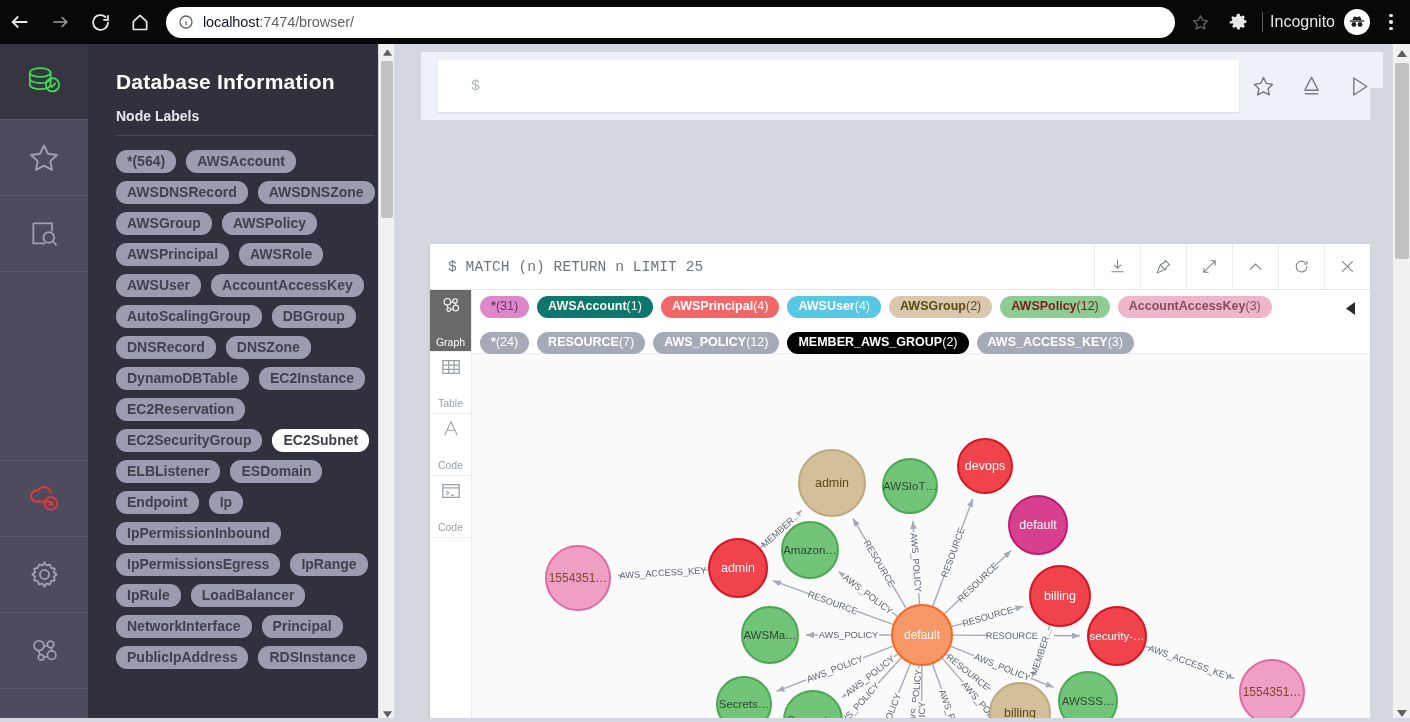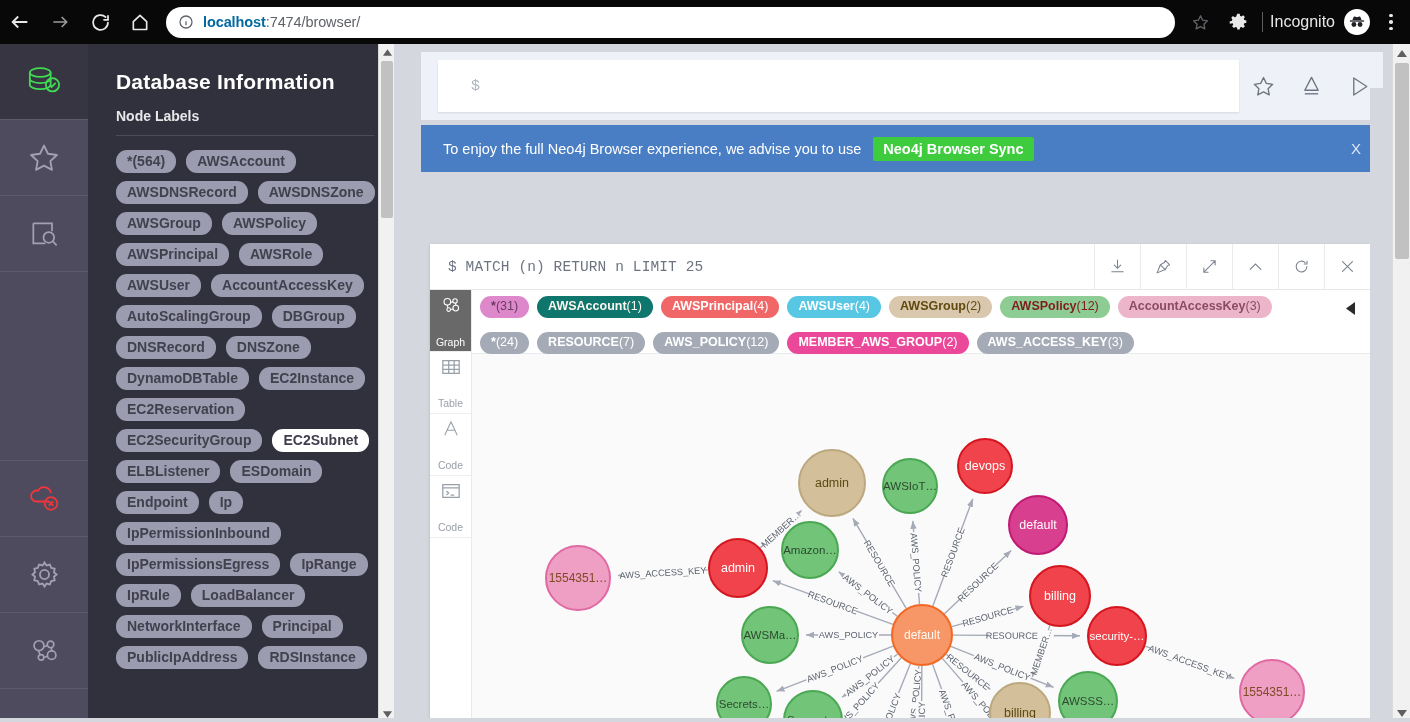--- a/index.html
+++ b/index.html
@@ -10,21 +10,21 @@
   #browser-bar { position:absolute; left:0; top:0; width:1410px; height:44px;
     background:#080808; display:flex; align-items:center; }
   .nav-btn { width:40px; height:44px; display:flex; align-items:center;
     justify-content:center; color:#e8e8e8; }
   .nav-btn svg { display:block; }
   #url-bar { flex:1; height:31px; background:#fff; border-radius:16px;
     margin:0 8px 0 6px; display:flex; align-items:center; padding:0 12px;
     font-size:14.5px; color:#202124; }
   #info-icon { margin-right:9px; display:flex; align-items:center; }
   #url-text { letter-spacing:-0.1px; }
-  #url-text .host { color:#0369a1;font-weight:bold; }
+  #url-text .host { color:#0f172a; }
   #url-text .path { color:#5f6368; }
   #star-btn { width:34px; height:34px; display:flex; align-items:center;
     justify-content:center; margin-right:4px; }
   .bar-icon { width:34px; height:44px; display:flex; align-items:center;
     justify-content:center; color:#e8e8e8; }
   #bar-divider { width:1px; height:20px; background:#5f5f5f; margin:0 7px; }
   #incognito-label { color:#e8e8e8; font-size:16px; margin-right:9px; }
   #incognito-icon { width:26px; height:26px; border-radius:50%; background:#fff;
     display:flex; align-items:center; justify-content:center; margin-right:6px; }
   #menu-dots { width:30px; height:44px; display:flex; flex-direction:column;
@@ -313,25 +313,20 @@
             <path d="M5.6 19h12.8"></path>
           </svg>
       </div>
       <div class="ed-icon">
         <svg width="25" height="25" viewBox="0 0 24 24" fill="none" stroke="currentColor" stroke-width="1.3" stroke-linejoin="round">
             <path d="M6.5 3.8L19 12 6.5 20.2z"></path>
           </svg>
       </div>
     </div>
 
-    <div id="sync-banner">
-      <span>To enjoy the full Neo4j Browser experience, we advise you to use</span>
-      <span id="sync-pill">Neo4j Browser Sync</span>
-      <span id="sync-close">X</span>
-    </div>
   </div>
 
   <div id="frame">
     <div id="frame-head">
       <div id="frame-query">$ MATCH (n) RETURN n LIMIT 25</div>
       <div id="frame-actions">
         <div class="fa-btn">
           <svg width="17" height="17" viewBox="0 0 24 24" fill="none" stroke="currentColor" stroke-width="1.5" stroke-linecap="round">
               <path d="M12 3v11M7.5 10L12 14.5 16.5 10M4 19.5h16"></path>
             </svg>
@@ -373,21 +368,21 @@
           <span class="lchip" style="background: rgb(241, 102, 103); color: rgb(255, 255, 255);"><span>AWSPrincipal</span><span class="cnt">(4)</span></span>
           <span class="lchip" style="background: rgb(87, 199, 227); color: rgb(255, 255, 255);"><span>AWSUser</span><span class="cnt">(4)</span></span>
           <span class="lchip" style="background: rgb(217, 200, 174); color: rgb(96, 74, 14);"><span>AWSGroup</span><span class="cnt">(2)</span></span>
           <span class="lchip" style="background: rgb(141, 204, 147); color: #7f1d1d;"><span>AWSPolicy</span><span class="cnt">(12)</span></span>
           <span class="lchip" style="background: rgb(236, 181, 201); color: rgb(138, 76, 98);"><span>AccountAccessKey</span><span class="cnt">(3)</span></span>
         </div>
       <div class="legend-row r2">
           <span class="lchip" style="background: rgb(165, 171, 182); color: rgb(255, 255, 255);"><span>*</span><span class="cnt">(24)</span></span>
           <span class="lchip" style="background: rgb(165, 171, 182); color: rgb(255, 255, 255);"><span>RESOURCE</span><span class="cnt">(7)</span></span>
           <span class="lchip" style="background: rgb(165, 171, 182); color: rgb(255, 255, 255);"><span>AWS_POLICY</span><span class="cnt">(12)</span></span>
-          <span class="lchip" style="background: #ec4899; color: rgb(255, 255, 255);"><span>MEMBER_AWS_GROUP</span><span class="cnt">(2)</span></span>
+          <span class="lchip" style="background: #000000; color: rgb(255, 255, 255);"><span>MEMBER_AWS_GROUP</span><span class="cnt">(2)</span></span>
           <span class="lchip" style="background: rgb(165, 171, 182); color: rgb(255, 255, 255);"><span>AWS_ACCESS_KEY</span><span class="cnt">(3)</span></span>
         </div>
       <div id="legend-collapse">
         <svg width="11" height="13" viewBox="0 0 11 13">
             <path d="M10 0L1 6.5 10 13z" fill="#2b2b2b"></path>
           </svg>
       </div>
     </div>
 
     <div id="view-tabs">

